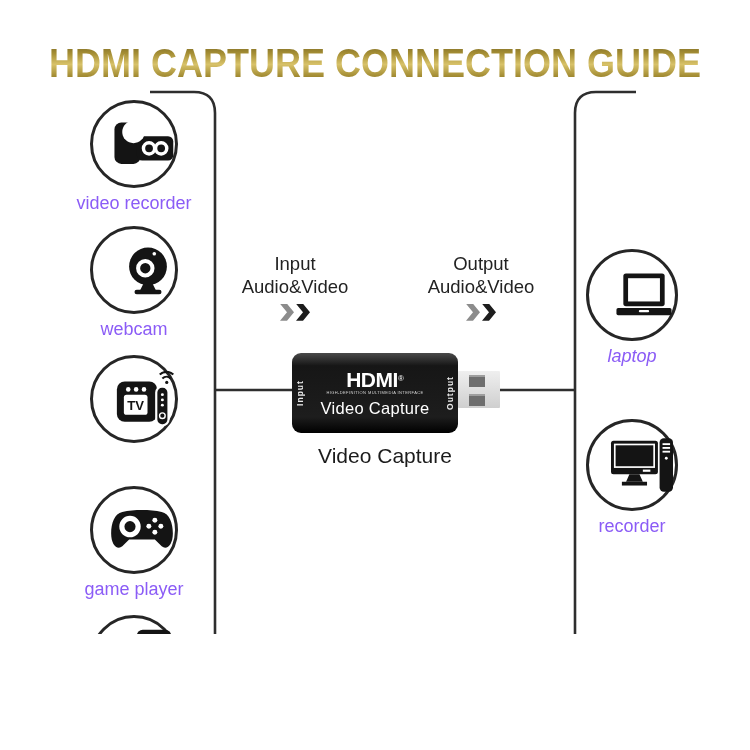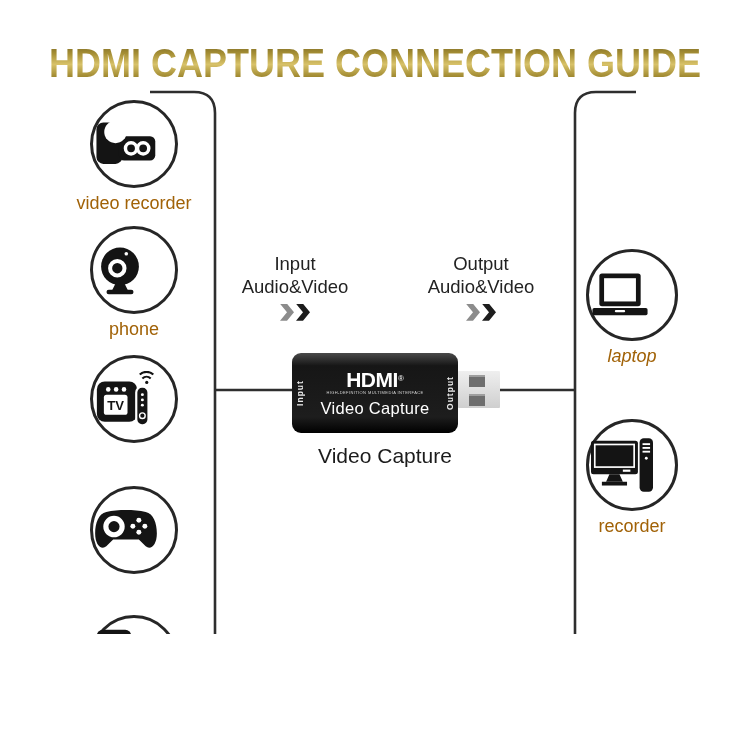--- a/index.html
+++ b/index.html
@@ -11,23 +11,23 @@
          font-size:40px;font-weight:700;letter-spacing:0;
          transform:scaleX(.9);transform-origin:50% 50%;
          background:linear-gradient(180deg,#6e5d1e 0%,#a68f35 28%,#d8c269 52%,#a38c33 78%,#6e5d1e 100%);
          -webkit-background-clip:text;background-clip:text;color:transparent;}
 
   
   .wires{position:absolute;left:0;top:0;z-index:1;}
 
   
   .node{position:absolute;width:82px;height:82px;border:3px solid #262626;border-radius:50%;
-        background:#fff;display:flex;align-items:center;justify-content:flex-start;z-index:2;}
+        background:#fff;display:flex;align-items:center;justify-content:flex-end;z-index:2;}
   .node-lg{width:86px;height:86px;}
-  .node-label{position:absolute;width:180px;text-align:center;font-size:18px;color:#a16207;z-index:2;}
+  .node-label{position:absolute;width:180px;text-align:center;font-size:18px;color:#8b5cf6;z-index:2;}
 
   
   .flow-label{position:absolute;width:180px;text-align:center;font-size:18.5px;line-height:1.25;
               color:#222;z-index:2;}
   .chevrons{margin-top:4px;line-height:1;}
   .chev{display:inline-block;width:14px;height:17px;margin:0 1px;vertical-align:middle;
         clip-path:polygon(0 0,50% 0,100% 50%,50% 100%,0 100%,50% 50%);}
   .chev-1{background:#8c8c8c;}
   .chev-2{background:#1d1d1d;}
 
@@ -79,21 +79,21 @@
 
   <div class="node" style="left:90px;top:226px;">
     <svg width="54" height="54" viewBox="0 0 60 60">
       <circle cx="30" cy="26" r="21" fill="#141414"></circle>
       <circle cx="27" cy="28" r="8" fill="none" stroke="#ffffff" stroke-width="4.5"></circle>
       <circle cx="37" cy="12" r="2" fill="#ffffff"></circle>
       <path d="M25,45 h10 l4,8 h-18 z" fill="#141414"></path>
       <rect x="15" y="52" width="30" height="5" rx="2.5" fill="#141414"></rect>
     </svg>
   </div>
-  <div class="node-label" style="left:44px;top:319px;">phone</div>
+  <div class="node-label" style="left:44px;top:319px;">webcam</div>
 
   <div class="node" style="left:90px;top:355px;">
     <svg width="62" height="56" viewBox="0 0 70 64">
       <rect x="4" y="12" width="46" height="46" rx="9" fill="#141414"></rect>
       <circle cx="17" cy="21" r="2.6" fill="#ffffff"></circle>
       <circle cx="26" cy="21" r="2.6" fill="#ffffff"></circle>
       <circle cx="35" cy="21" r="2.6" fill="#ffffff"></circle>
       <rect x="12" y="27" width="27" height="23" rx="3" fill="#ffffff"></rect>
       <text x="25.5" y="44.5" font-size="15" font-weight="bold" fill="#141414" text-anchor="middle" font-family="Liberation Sans, sans-serif">TV</text>
       <rect x="49" y="18" width="14" height="44" rx="6.5" fill="#141414" stroke="#ffffff" stroke-width="2.5"></rect>
@@ -110,20 +110,21 @@
   <div class="node" style="left:90px;top:486px;">
     <svg width="66" height="48" viewBox="0 0 76 56">
       <path d="M15,7 C6,9 2,20 2,32 C2,45 9,52 15,47 L23,39 H53 L61,47 C67,52 74,45 74,32 C74,20 70,9 61,7 C47,4 29,4 15,7 Z" fill="#141414"></path>
       <circle cx="24" cy="24" r="9.5" fill="none" stroke="#ffffff" stroke-width="6"></circle>
       <circle cx="53" cy="16.5" r="2.9" fill="#ffffff"></circle>
       <circle cx="46" cy="23.5" r="2.9" fill="#ffffff"></circle>
       <circle cx="60" cy="23.5" r="2.9" fill="#ffffff"></circle>
       <circle cx="53" cy="30.5" r="2.9" fill="#ffffff"></circle>
     </svg>
   </div>
+  <div class="node-label" style="left:44px;top:579px;">game player</div>
 
   <div class="node" style="left:90px;top:615px;">
     <svg width="42" height="62" viewBox="0 0 48 72">
       <rect x="4" y="2" width="40" height="68" rx="7" fill="#141414"></rect>
       <rect x="10" y="14" width="28" height="42" fill="#ffffff"></rect>
       <rect x="18" y="7" width="12" height="3" rx="1.5" fill="#ffffff"></rect>
       <circle cx="24" cy="63" r="3.6" fill="#ffffff"></circle>
     </svg>
   </div>
   <div class="node-label" style="left:44px;top:708px;">laptop</div>

